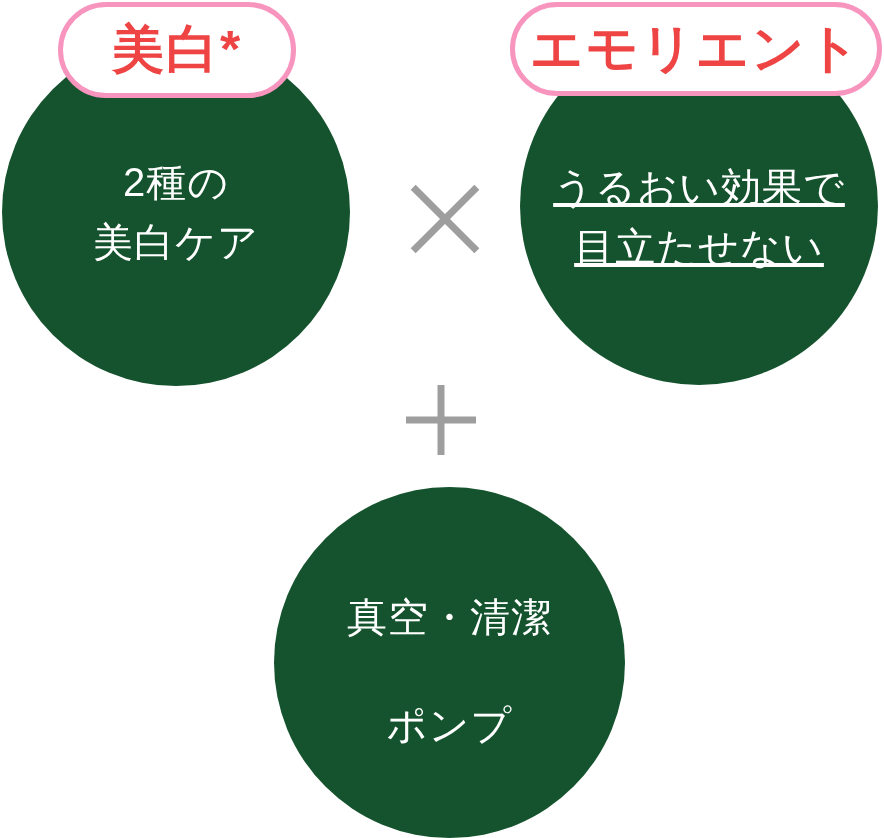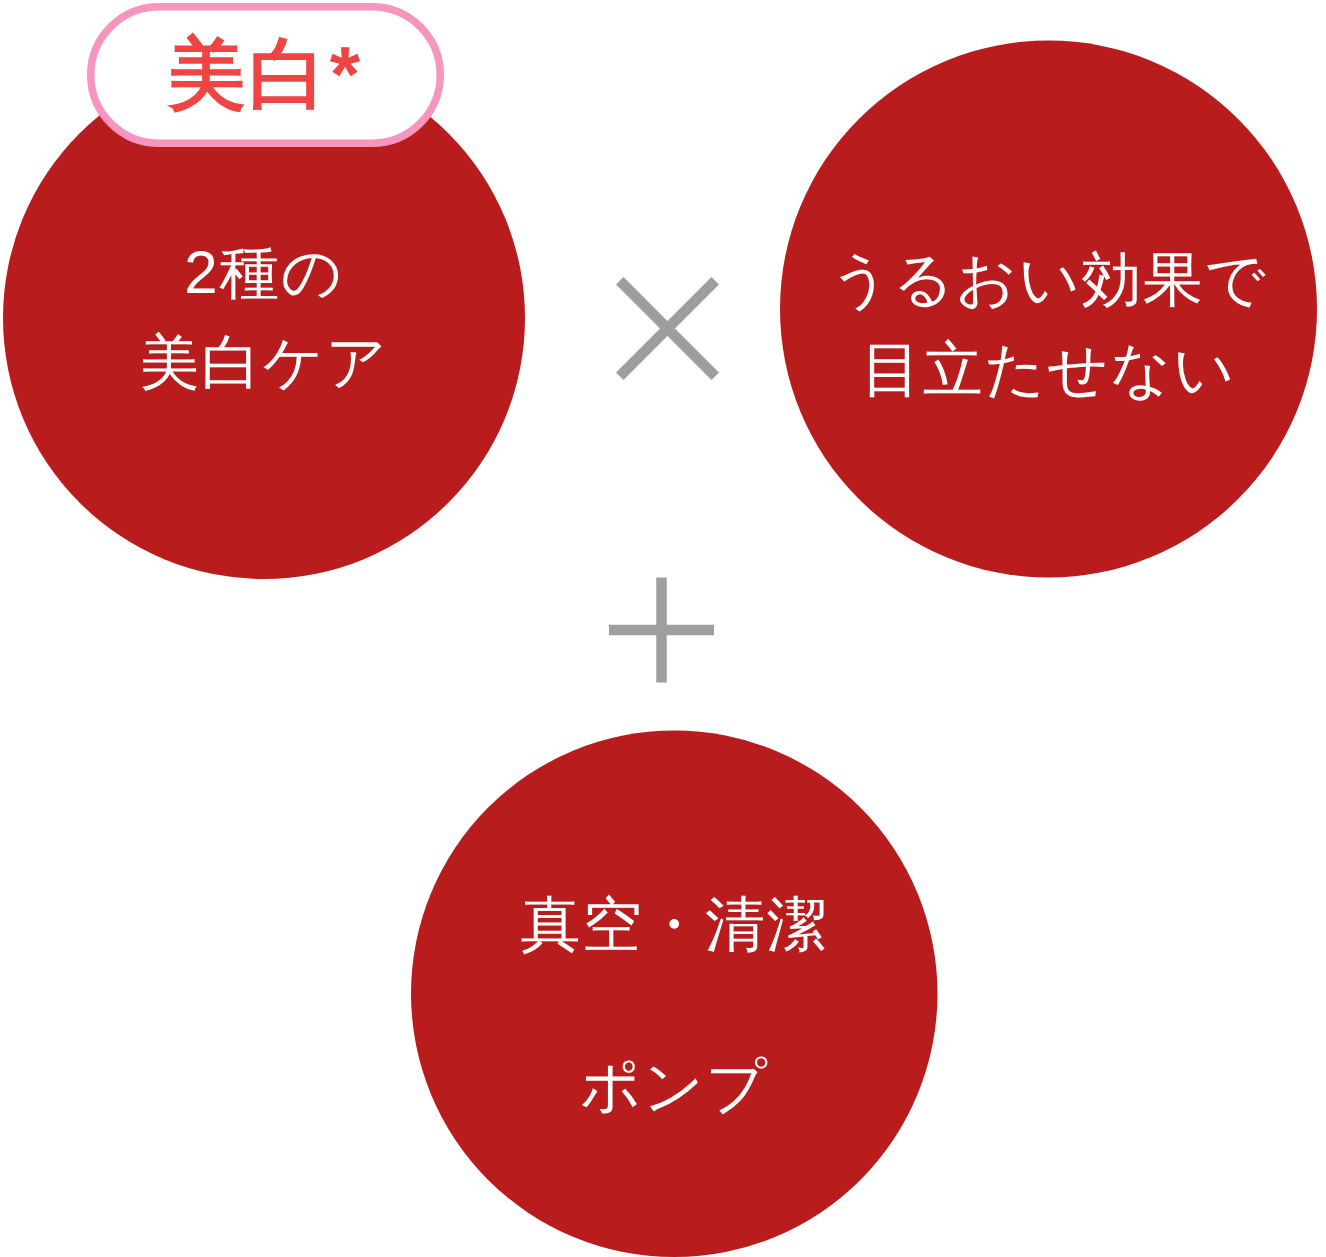--- a/index.html
+++ b/index.html
@@ -7,39 +7,39 @@
     position: relative;
     width: 884px;
     height: 838px;
     background: #ffffff;
     overflow: hidden;
     font-family: "Liberation Sans", sans-serif;
   }
   .circle {
     position: absolute;
     border-radius: 50%;
-    background: #b91c1c;
+    background: #14532d;
     color: #ffffff;
     display: flex;
     flex-direction: column;
     align-items: center;
     justify-content: center;
     text-align: center;
     box-sizing: border-box;
     z-index: 1;
   }
   .circle .line {
     font-size: 40px;
     line-height: 60px;
     font-weight: 400;
     letter-spacing: 1px;
     white-space: nowrap;
   }
   .c-left   { left: 2px;   top: 38px;  width: 348px; height: 348px; }
-  .c-right  { left: 520px; top: 27px;  width: 358px; height: 358px; padding-top: 22px; }
+  .c-right  { left: 520px; top: 27px;  width: 358px; height: 358px; padding-top: 22px; text-decoration: underline; }
   .c-bottom { left: 274px; top: 487px; width: 351px; height: 351px; padding-top: 16px; gap: 48px; }
 
   .pill {
     position: absolute;
     background: #ffffff;
     border: 5px solid #F795BF;
     border-radius: 60px;
     display: flex;
     align-items: center;
     justify-content: center;
@@ -85,20 +85,23 @@
 
   <div class="op op-multiply">
     <span class="bar b1"></span>
     <span class="bar b2"></span>
   </div>
 
   <div class="circle c-right">
     <div class="line">うるおい効果で</div>
     <div class="line">目立たせない</div>
   </div>
+  <div class="pill pill-right">
+    <span class="pill-label">エモリエント</span>
+  </div>
 
   <div class="op op-plus">
     <span class="bar b1"></span>
     <span class="bar b2"></span>
   </div>
 
   <div class="circle c-bottom">
     <div class="line">真空・清潔</div>
     <div class="line">ポンプ</div>
   </div>

